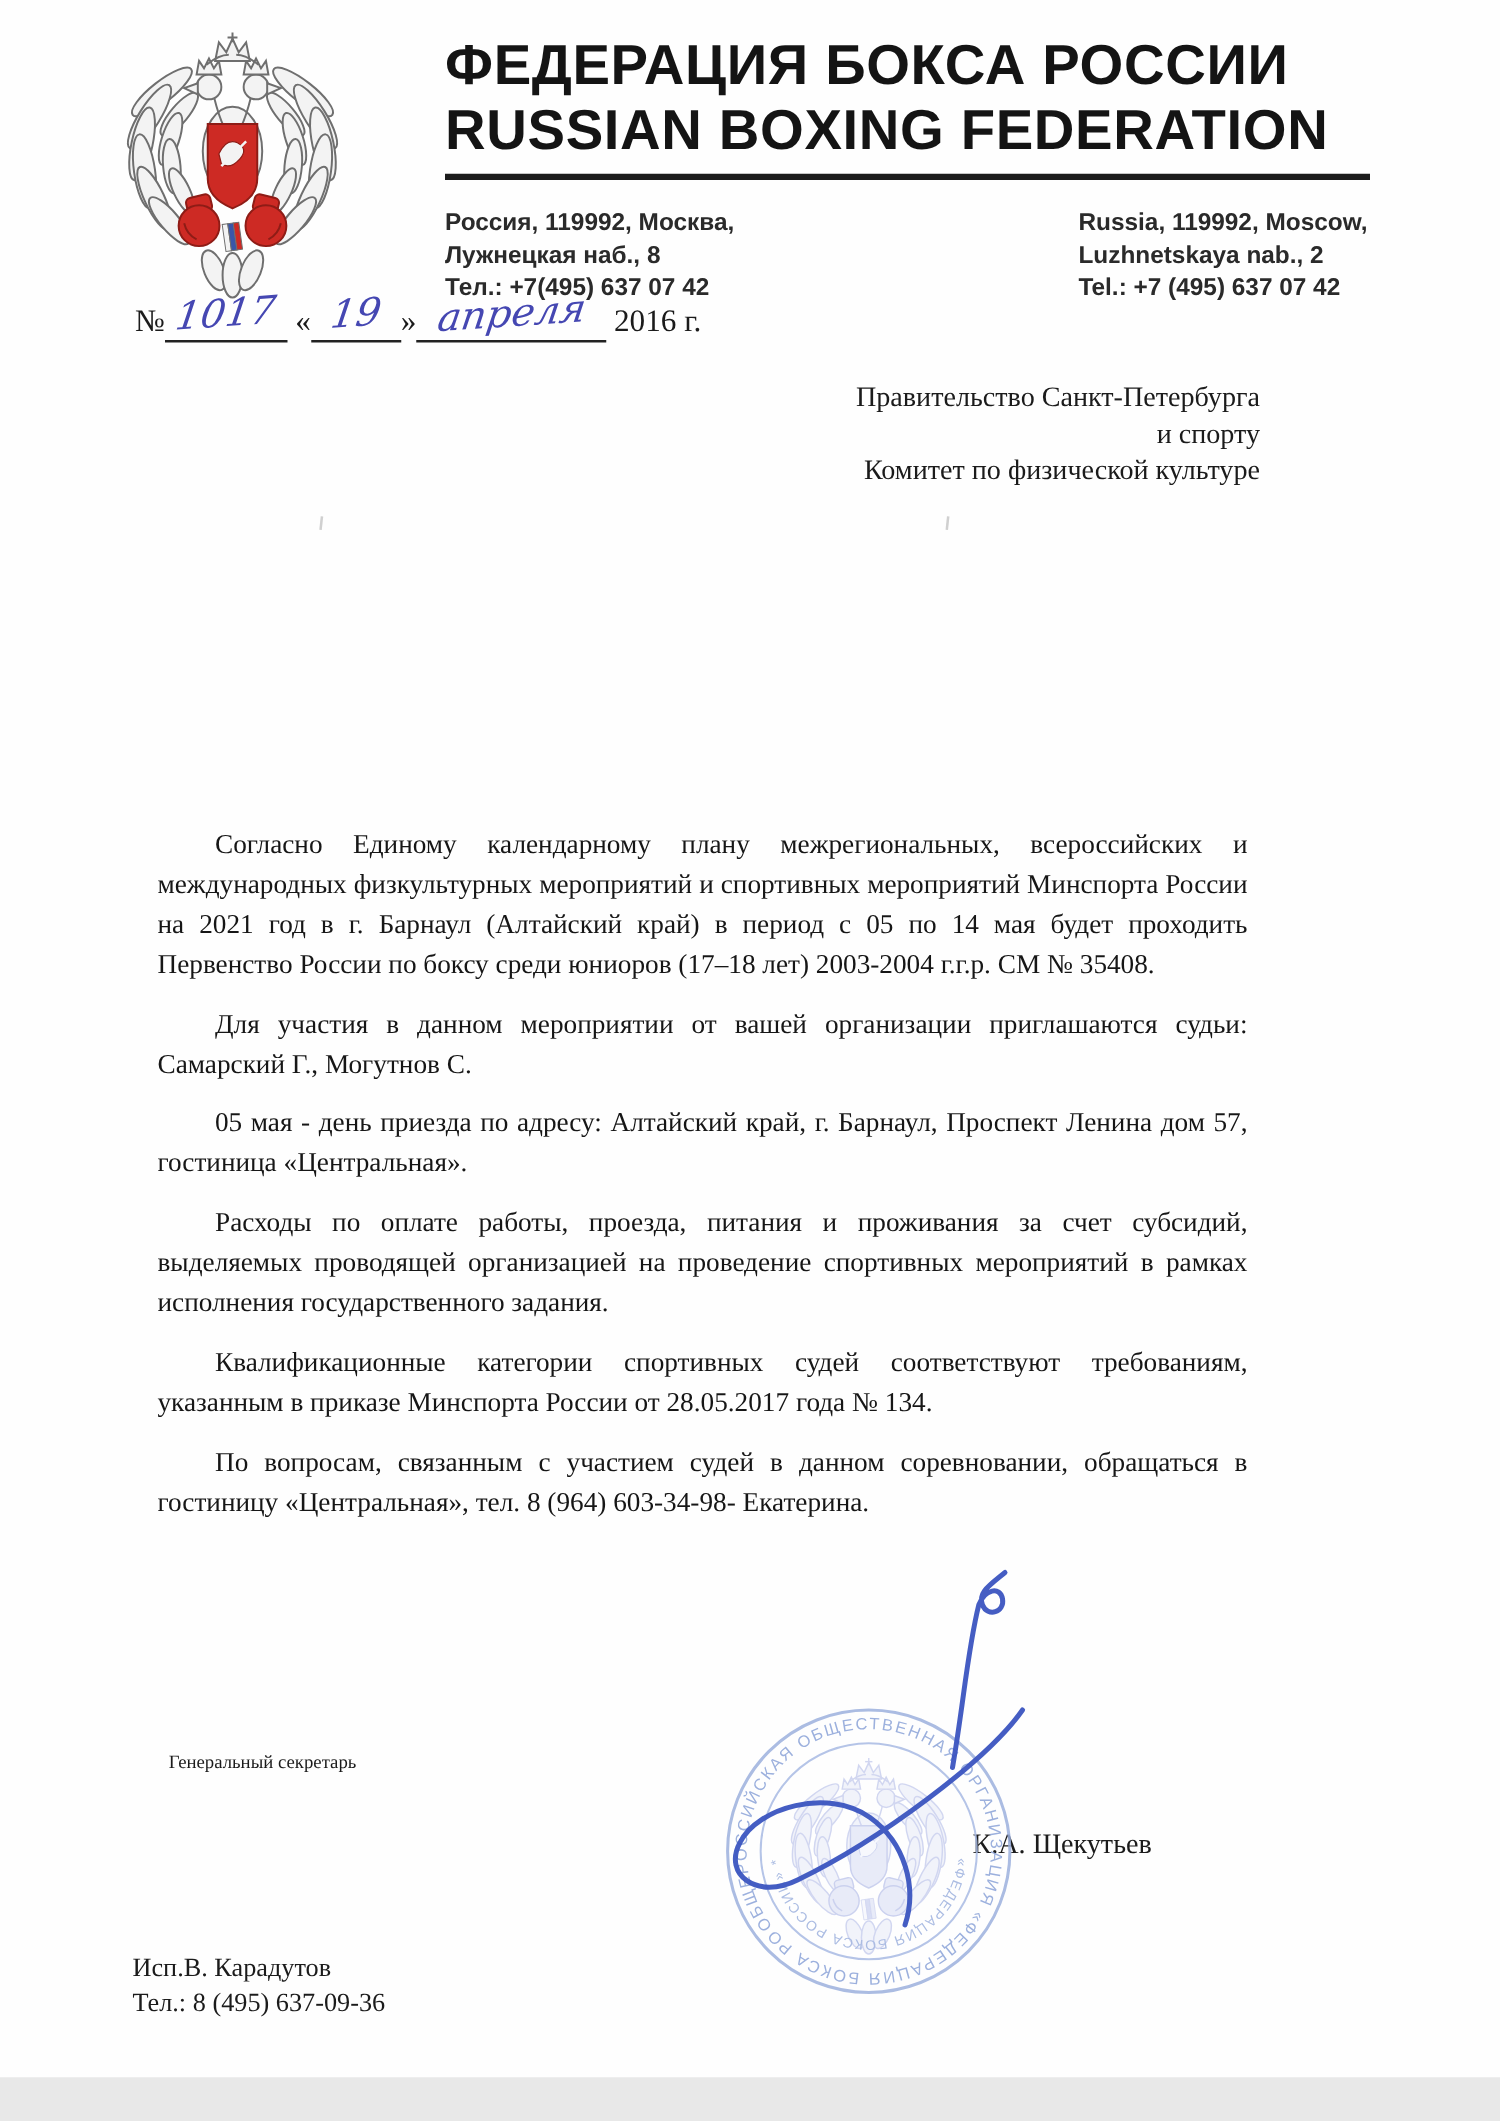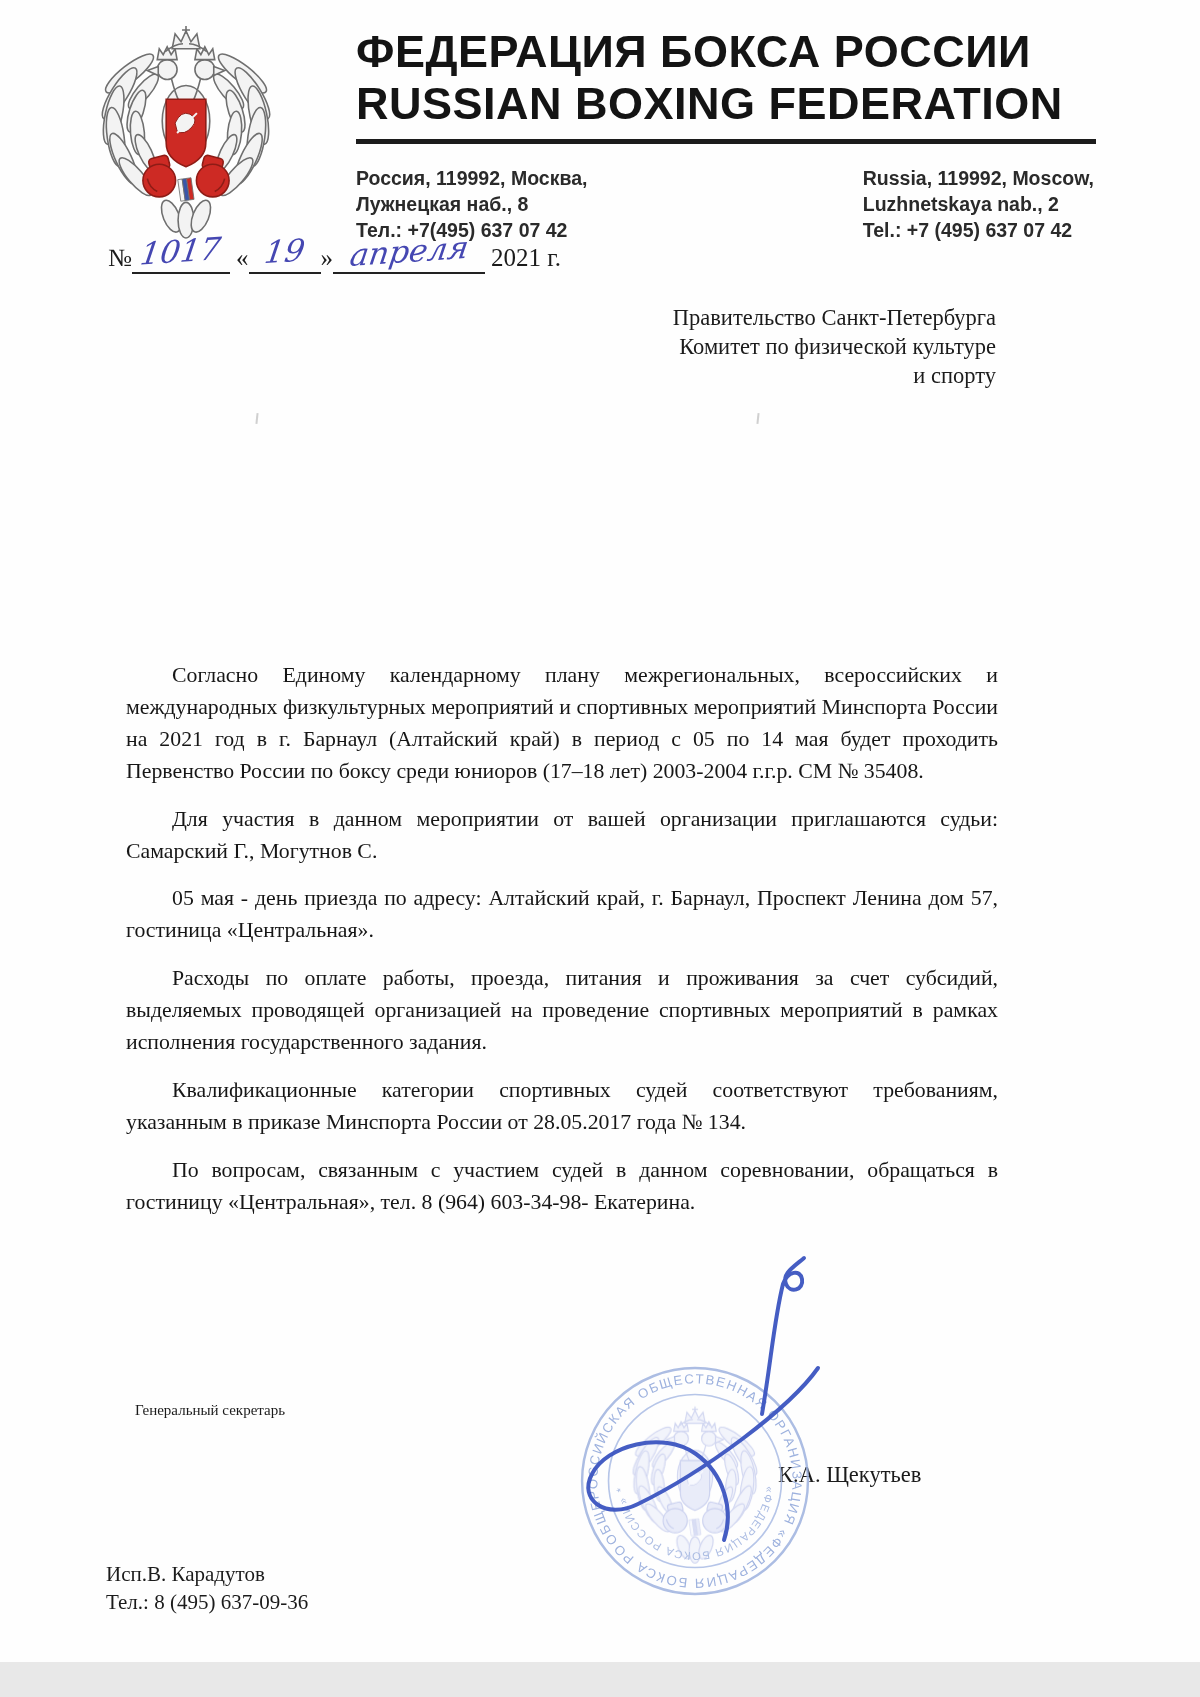--- a/index.html
+++ b/index.html
@@ -31,21 +31,21 @@
   .blank-month{width:152px;}
   .hand{
     display:inline-block;position:relative;top:-4px;
     font-family:"DejaVu Serif",serif;font-style:italic;
     color:#4547b2;font-size:31px;transform:skewX(-12deg) rotate(-4deg);
     line-height:1;
   }
   .ref-year{margin-left:6px;}
   
   .addressee{
-    position:absolute;right:204px;top:303px;text-align:right;
+    position:absolute;right:192px;top:303px;text-align:right;
     font-size:22.5px;line-height:29px;
   }
   
   .tick{position:absolute;width:2px;height:11px;background:#aaa;opacity:.55;transform:rotate(6deg);}
   .tick-a{left:256px;top:413px;}
   .tick-b{left:757px;top:413px;}
   .scan-edge{
     position:absolute;left:-6px;top:1687px;width:1070px;height:3px;
     background:#3f3f3f;transform:rotate(-.25deg);opacity:.85;
   }
@@ -170,27 +170,27 @@
       <div class="addr addr-en">
         <div>Russia, 119992, Moscow,</div>
         <div>Luzhnetskaya nab., 2</div>
         <div>Tel.: +7 (495) 637 07 42</div>
       </div>
     </div>
   </div>
 
   <div class="ref-line">
     <span>№</span><span class="blank blank-num"><span class="hand">1017</span></span>
-    <span>«</span><span class="blank blank-day"><span class="hand">19</span></span><span>»</span><span class="blank blank-month"><span class="hand">апреля</span></span><span class="ref-year">2021 г.</span>
+    <span>«</span><span class="blank blank-day"><span class="hand">19</span></span><span>»</span><span class="blank blank-month"><span class="hand">апреля</span></span><span class="ref-year">2016 г.</span>
   </div>
 
   <div class="addressee">
     <div>Правительство Санкт-Петербурга</div>
+    <div>и спорту</div>
     <div>Комитет по физической культуре</div>
-    <div>и спорту</div>
   </div>
 
   <div class="tick tick-a"></div>
   <div class="tick tick-b"></div>
 
   <div class="body-text">
     <p>Согласно Единому календарному плану межрегиональных, всероссийских и международных физкультурных мероприятий и спортивных мероприятий Минспорта России на 2021 год в г. Барнаул (Алтайский край) в период с 05  по 14 мая будет проходить Первенство России по боксу среди юниоров (17–18 лет) 2003-2004 г.г.р. СМ № 35408.</p>
     <p>Для участия в данном мероприятии от вашей организации приглашаются судьи: Самарский Г., Могутнов С.</p>
     <p>05 мая - день приезда по адресу: Алтайский край, г. Барнаул, Проспект Ленина дом 57, гостиница «Центральная».</p>
     <p>Расходы по оплате работы, проезда, питания и проживания за счет субсидий, выделяемых проводящей организацией на проведение спортивных мероприятий в рамках исполнения  государственного задания.</p>

